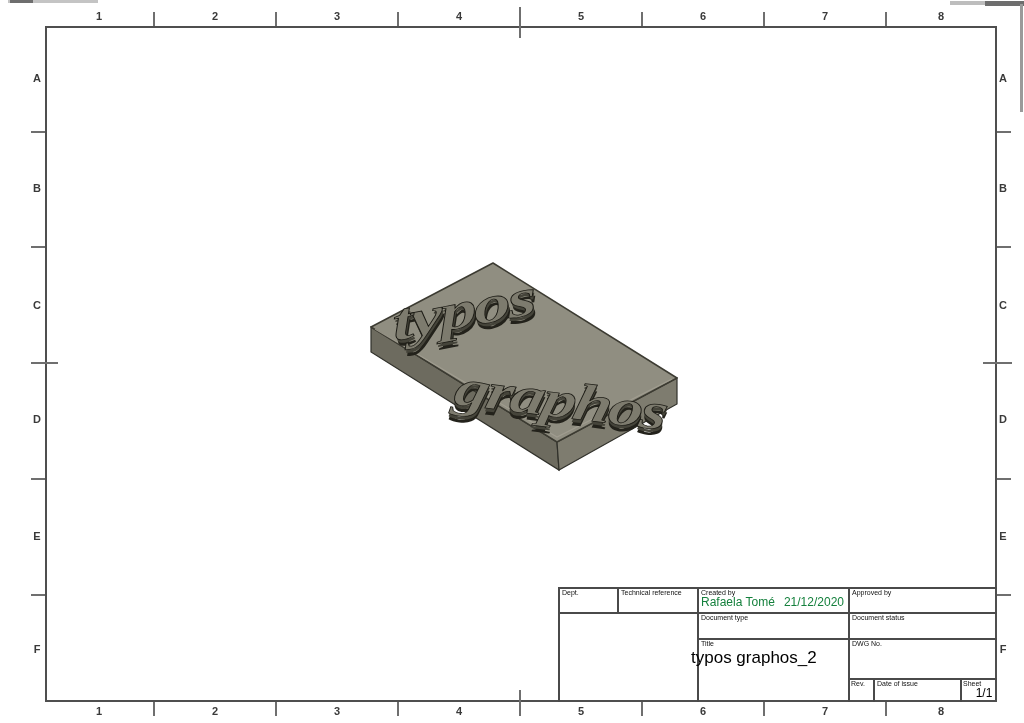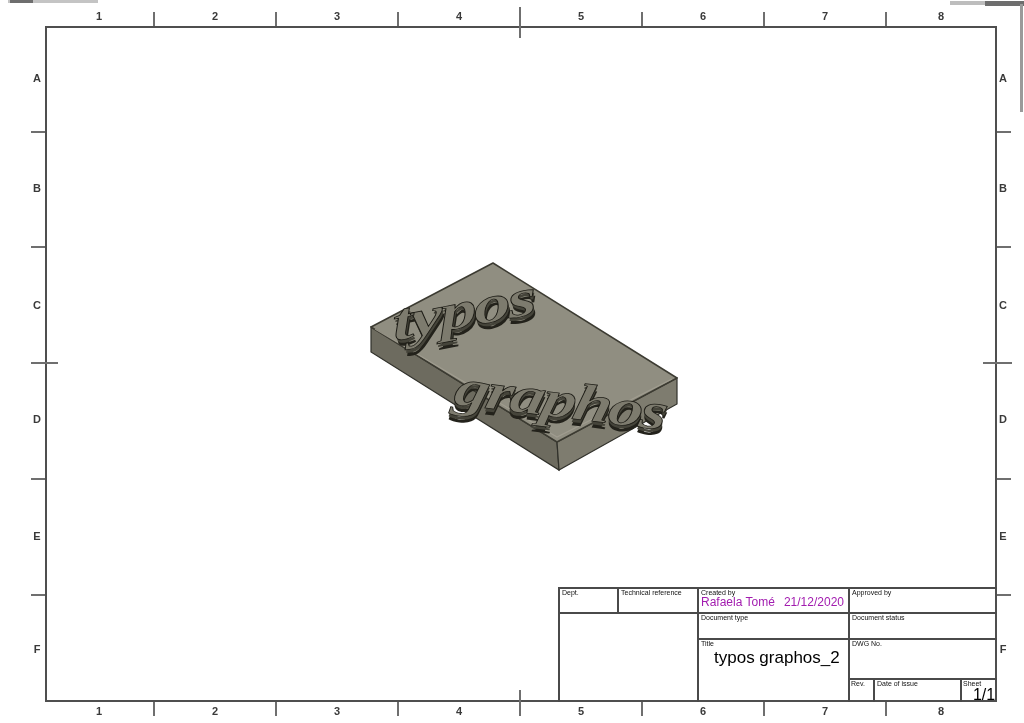--- a/index.html
+++ b/index.html
@@ -117,29 +117,29 @@
   <g transform="translate(452,404) rotate(7) skewX(-6) scale(1.38,1.05)" font-family="Liberation Serif, serif" font-style="italic" font-weight="bold" font-size="50" letter-spacing="-2">
     <text x="1" y="6" fill="#23221b">graphos</text>
     <text x="0.5" y="3" fill="#45443a">graphos</text>
     <text x="0" y="0" stroke="#1b1a14" stroke-width="0.7" fill="#7d7b6e">graphos</text>
   </g>
 </svg>
 
 <div class="tb-label" style="left:562px;top:589px">Dept.</div>
 <div class="tb-label" style="left:621px;top:589px">Technical reference</div>
 <div class="tb-label" style="left:701px;top:589px">Created by</div>
-<div class="abs" style="left:701px;top:595px;width:143px;display:flex;justify-content:space-between;font-size:12px;color:#a21caf">
+<div class="abs" style="left:701px;top:595px;width:143px;display:flex;justify-content:space-between;font-size:12px;color:#15803d">
   <span>Rafaela Tomé</span>
   <span>21/12/2020</span>
 </div>
 <div class="tb-label" style="left:852px;top:589px">Approved by</div>
 
 <div class="tb-label" style="left:701px;top:614px">Document type</div>
 <div class="tb-label" style="left:852px;top:614px">Document status</div>
 
 <div class="tb-label" style="left:701px;top:640px">Title</div>
-<div class="tb-value" style="left:714px;top:648px;font-size:17px">typos graphos_2</div>
+<div class="tb-value" style="left:691px;top:648px;font-size:17px">typos graphos_2</div>
 <div class="tb-label" style="left:852px;top:640px">DWG No.</div>
 
 <div class="tb-label" style="left:851px;top:680px">Rev.</div>
 <div class="tb-label" style="left:877px;top:680px">Date of issue</div>
 <div class="tb-label" style="left:963px;top:680px">Sheet</div>
-<div class="tb-value" style="left:960px;top:686px;width:48px;text-align:center;font-size:16px">1/1</div>
+<div class="tb-value" style="left:960px;top:686px;width:48px;text-align:center;font-size:12px">1/1</div>
 
 </body></html>

